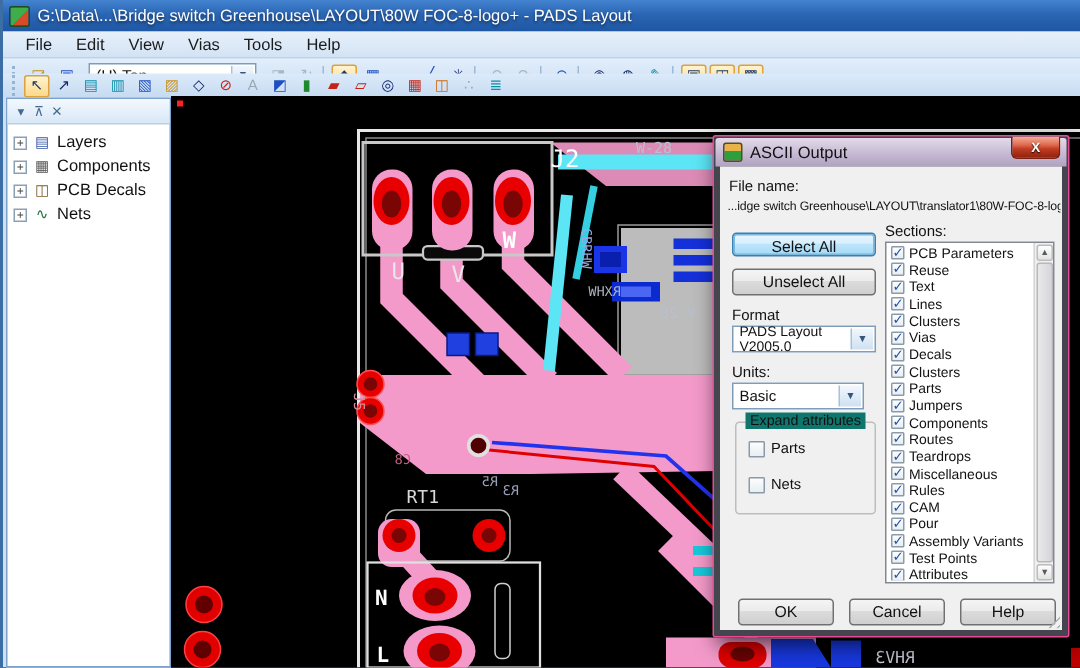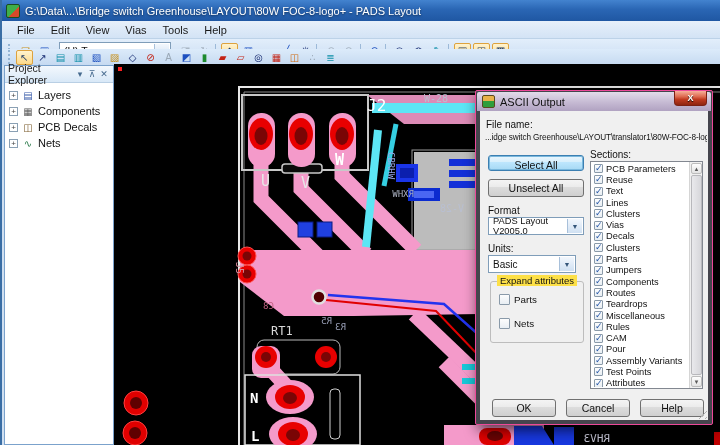--- a/index.html
+++ b/index.html
@@ -56,21 +56,21 @@
   .dlg-close{position:absolute;top:0px;right:5px;width:33px;height:15px;border:1px solid #7c2014;border-top:none;
     border-radius:0 0 4px 4px;background:linear-gradient(#f6b09a,#dd6a50 40%,#c03a20 60%,#8e2410);
     color:#fff;font-size:9px;line-height:14px;text-align:center;font-weight:bold;text-shadow:0 1px 1px #000;}
   .dlg-body{position:absolute;left:4px;right:4px;top:20px;bottom:4px;background:#f0f0f0;font-size:10.5px;color:#111;}
   .lbl{position:absolute;font-size:10px;color:#111;}
   .filepath{position:absolute;left:5px;top:22px;width:222px;font-size:8.2px;letter-spacing:-0.1px;white-space:nowrap;overflow:hidden;color:#111;}
   .btn{position:absolute;height:16px;border:1px solid #707070;border-radius:3px;
     background:linear-gradient(#f4f4f4,#ebebeb 45%,#dcdcdc 46%,#cfcfcf);font-size:10.5px;text-align:center;line-height:18px;color:#111;}
   .btn.default{border:1px solid #3c7fb1;background:linear-gradient(#eaf6fd,#d7effc 45%,#bde6fd 46%,#a6d9f4);box-shadow:0 0 0 1px #7ab8dd inset;}
   .fieldset{position:absolute;left:10px;top:170px;width:94px;height:62px;border:1px solid #bdbdbd;border-radius:3px;}
-  .legend{position:absolute;left:6px;top:-7px;background:#fde047;padding:0 3px;font-size:9.5px;color:#111;}
+  .legend{position:absolute;left:6px;top:-7px;background:#0f766e;padding:0 3px;font-size:9.5px;color:#111;}
   .cbrow{position:absolute;display:flex;align-items:center;gap:4px;font-size:9.8px;color:#111;}
   .cb{width:11px;height:11px;border:1px solid #8a9aa9;background:linear-gradient(#fdfdfd,#e8eef3);flex:0 0 auto;position:relative;border-radius:1px;}
   .cb.checked::after{content:"✓";position:absolute;left:0px;top:-2px;font-size:10px;font-weight:bold;color:#2456a8;}
   .sections-box{position:absolute;left:110px;top:50px;width:113px;height:228px;background:#fff;border:1px solid #828790;}
   .sections-list{position:absolute;left:1px;top:1px;right:14px;bottom:1px;overflow:hidden;}
   .sec-row{display:flex;align-items:center;gap:3px;height:11.3px;padding-left:2px;}
   .sec-row .cb{width:9px;height:9px;}
   .sec-row .cb.checked::after{font-size:9px;top:-2px;left:0;}
   .sec-label{font-size:9.3px;white-space:nowrap;color:#111;}
   .vscroll{position:absolute;right:0;top:0;bottom:0;width:13px;background:#f0f0f0;border-left:1px solid #d5d5d5;}
@@ -280,21 +280,20 @@
       <text transform="translate(232,266) scale(-1,1)" fill="#9aa0b8" font-size="9" font-family="DejaVu Sans Mono, monospace">R3</text>
       <text transform="translate(122,198) rotate(90)" fill="#d88a9a" font-size="10" font-family="DejaVu Sans Mono, monospace">J5</text>
       <text x="136" y="339" fill="#fff" font-size="14" font-weight="bold" font-family="DejaVu Sans Mono, monospace">N</text>
       <text x="137" y="377" fill="#fff" font-size="14" font-weight="bold" font-family="DejaVu Sans Mono, monospace">L</text>
       <text transform="translate(496,378) scale(-1,1)" fill="#c8c8d8" font-size="11" font-family="DejaVu Sans Mono, monospace">RHV3</text>
     </g>
   </svg>
 
   <div class="explorer">
     <div class="exp-head">
-      <span class="t">Project Explorer</span>
       <span class="exp-hicon">▾</span>
       <span class="exp-hicon">⊼</span>
       <span class="exp-hicon">✕</span>
     </div>
     <div class="tree">
       <div class="tree-row">
         <span class="expand"></span>
         <span class="tree-ico">▤</span>
         <span>Layers</span>
       </div>

